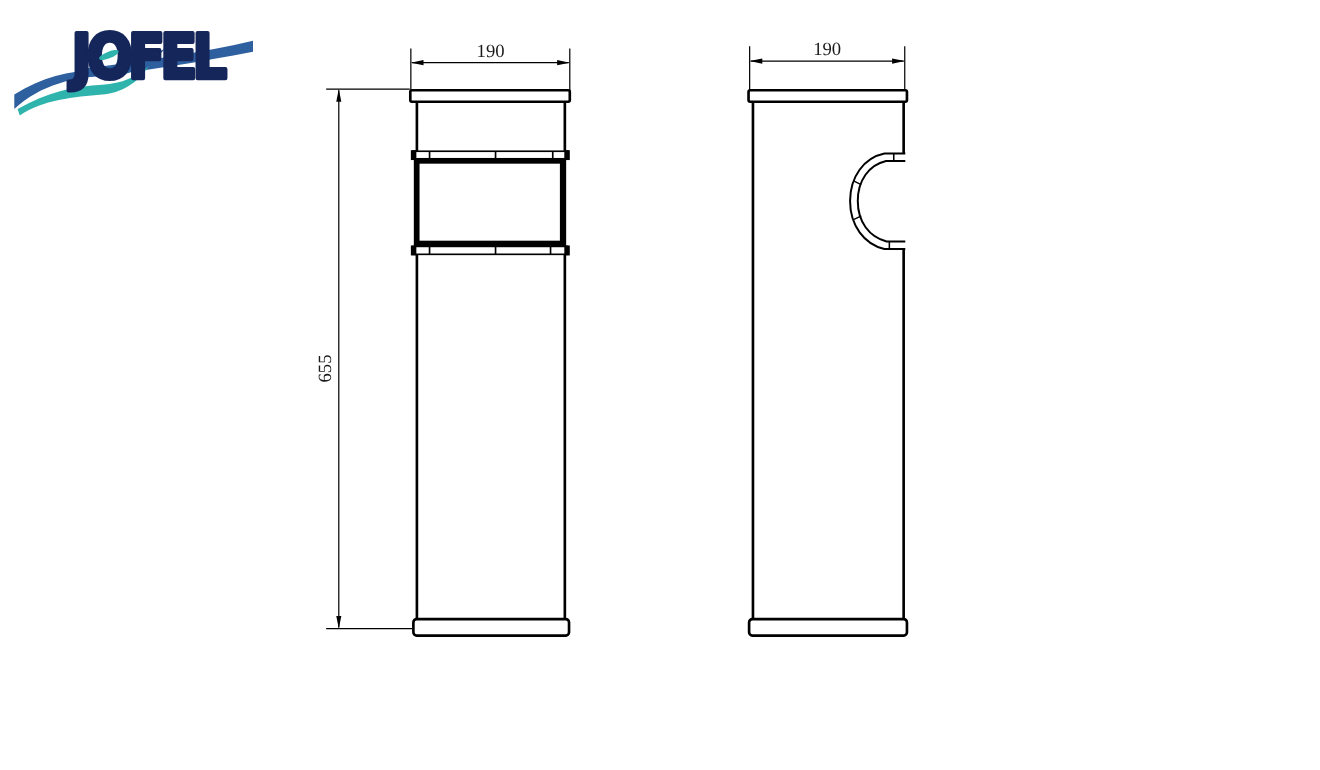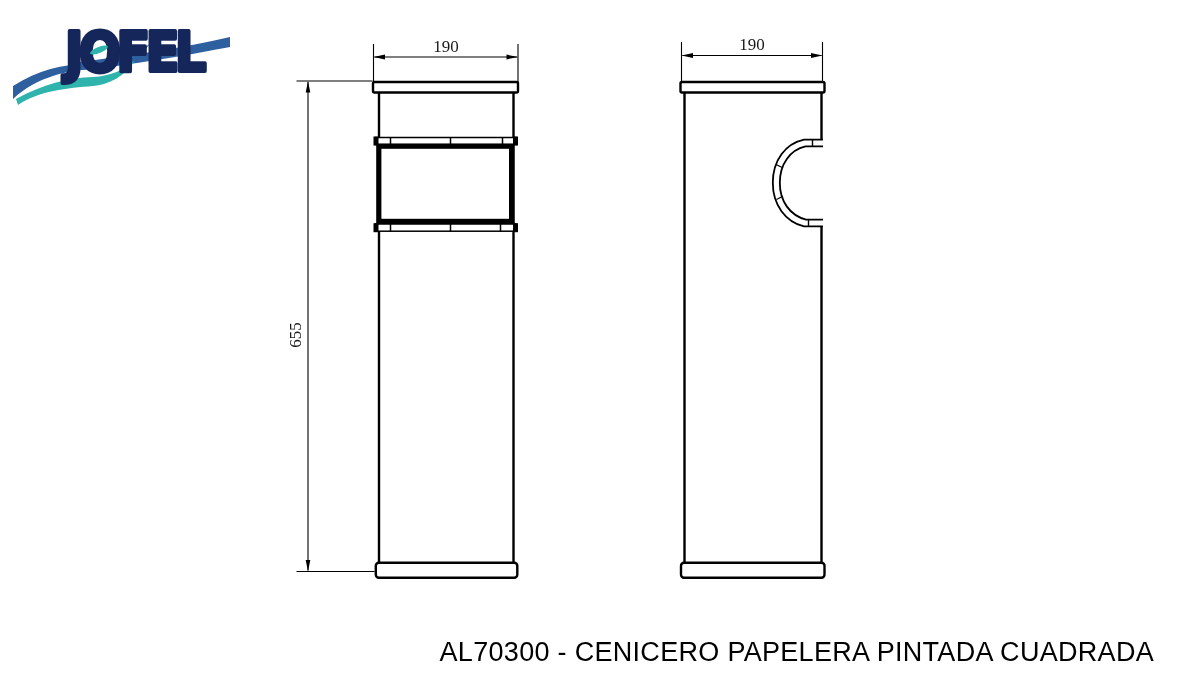--- a/index.html
+++ b/index.html
@@ -123,15 +123,14 @@
           <path d="M812.5 139.6 V146.4 M808.5 219.6 V226.4" stroke-width="1.4"></path>
           <path d="M776 164.5 L782.8 167.8 M776.4 199.5 L783 196.3" stroke-width="1.2"></path>
         </g>
 
         <rect x="681" y="562.8" width="143.5" height="15" rx="3" fill="#ffffff" stroke-width="2.4"></rect>
       </g>
 
     </g>
   </svg>
 
-  <div class="caption">AL70300 - CENICERO PAPELERA PINTADA CUADRADA</div>
 
 </div>
 
 </body></html>

